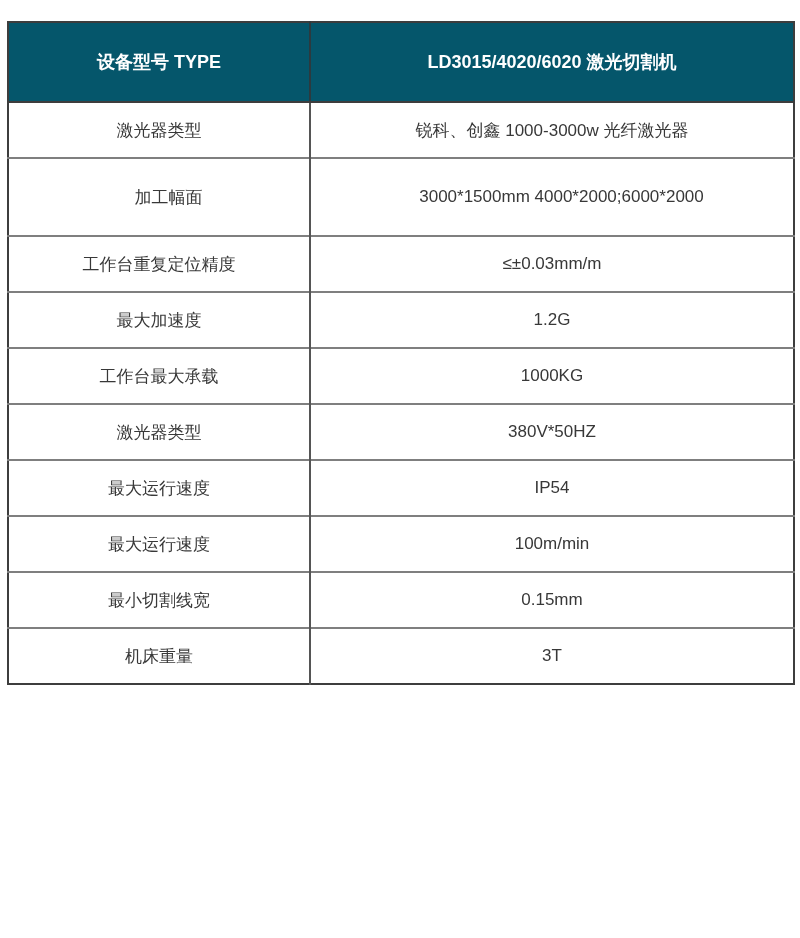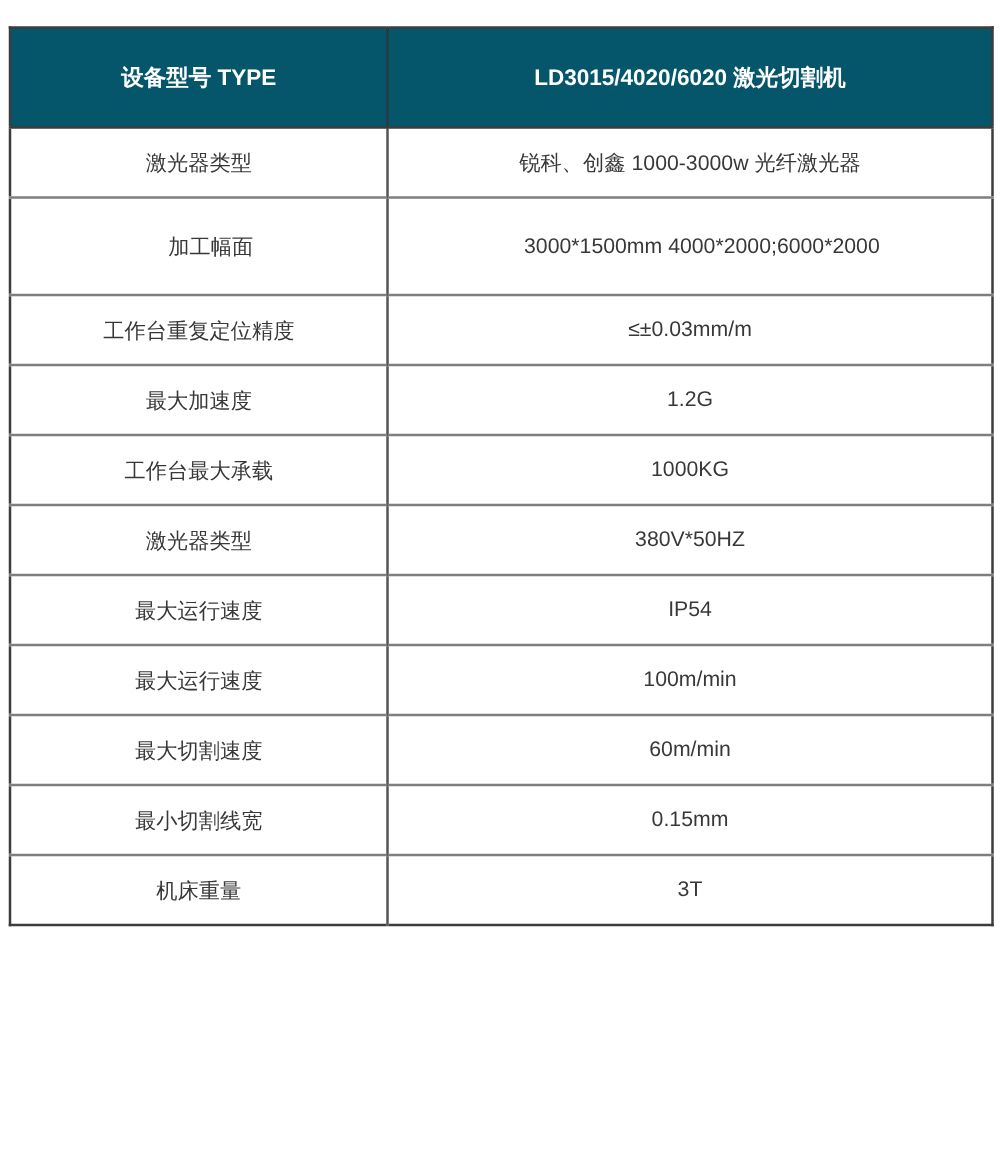--- a/index.html
+++ b/index.html
@@ -93,24 +93,20 @@
     </tr>
     <tr>
       <td class="label-cell">最大运行速度</td>
       <td class="value-cell">IP54</td>
     </tr>
     <tr>
       <td class="label-cell">最大运行速度</td>
       <td class="value-cell">100m/min</td>
     </tr>
     <tr>
-      <td class="label-cell">最大切割速度</td>
-      <td class="value-cell">60m/min</td>
-    </tr>
-    <tr>
       <td class="label-cell">最小切割线宽</td>
       <td class="value-cell">0.15mm</td>
     </tr>
     <tr>
       <td class="label-cell">机床重量</td>
       <td class="value-cell">3T</td>
     </tr>
   </tbody>
 </table>
 

